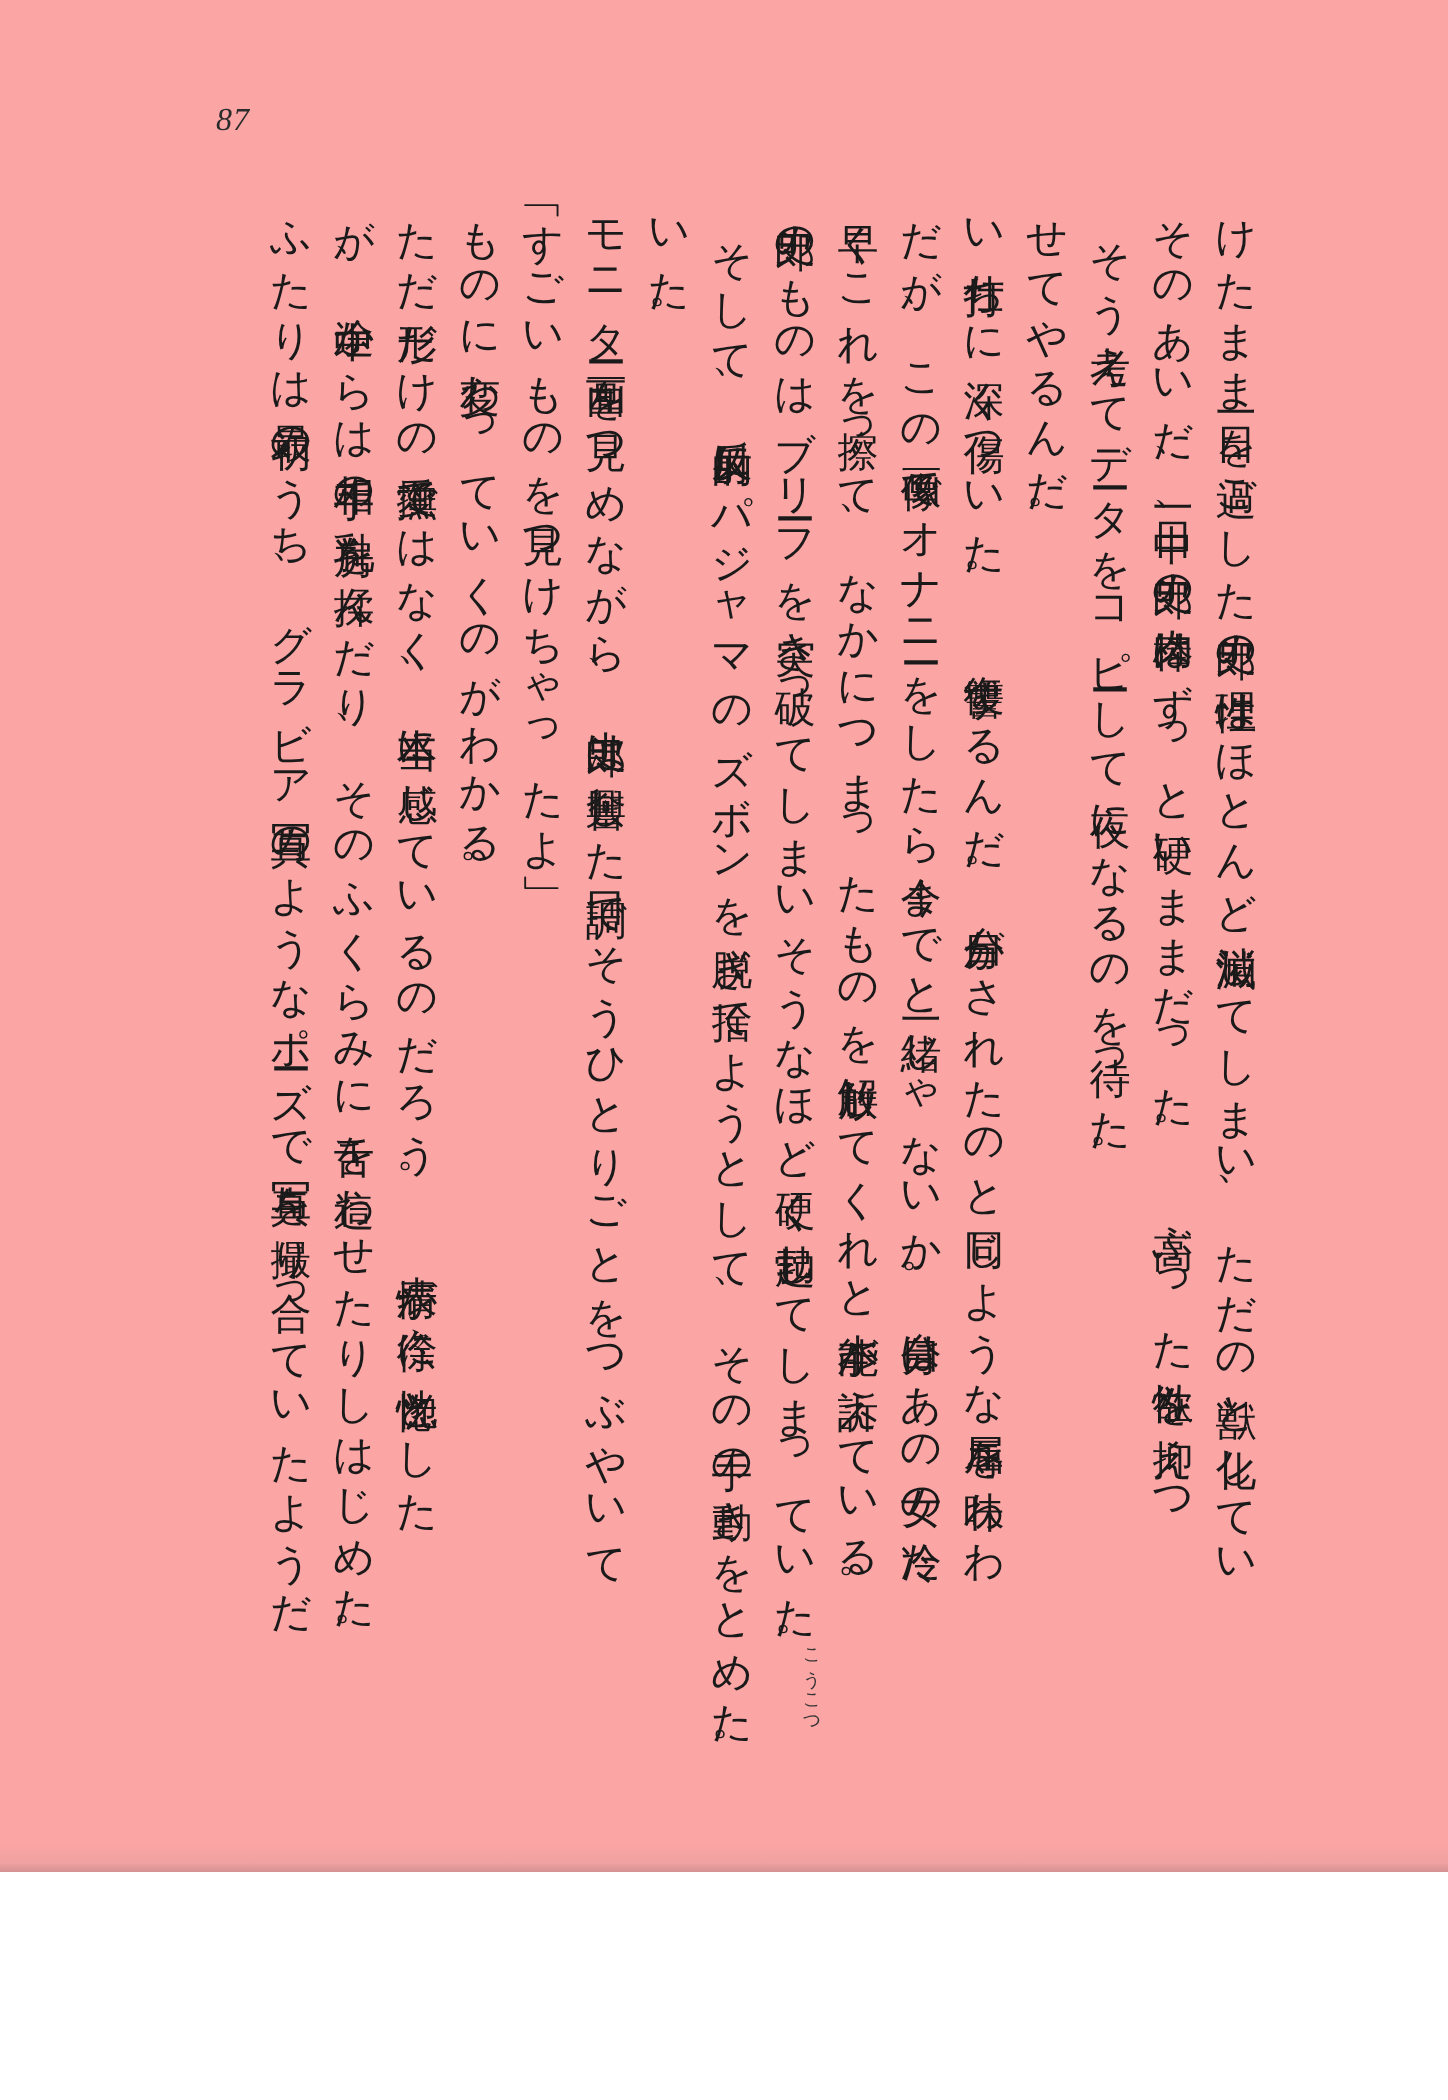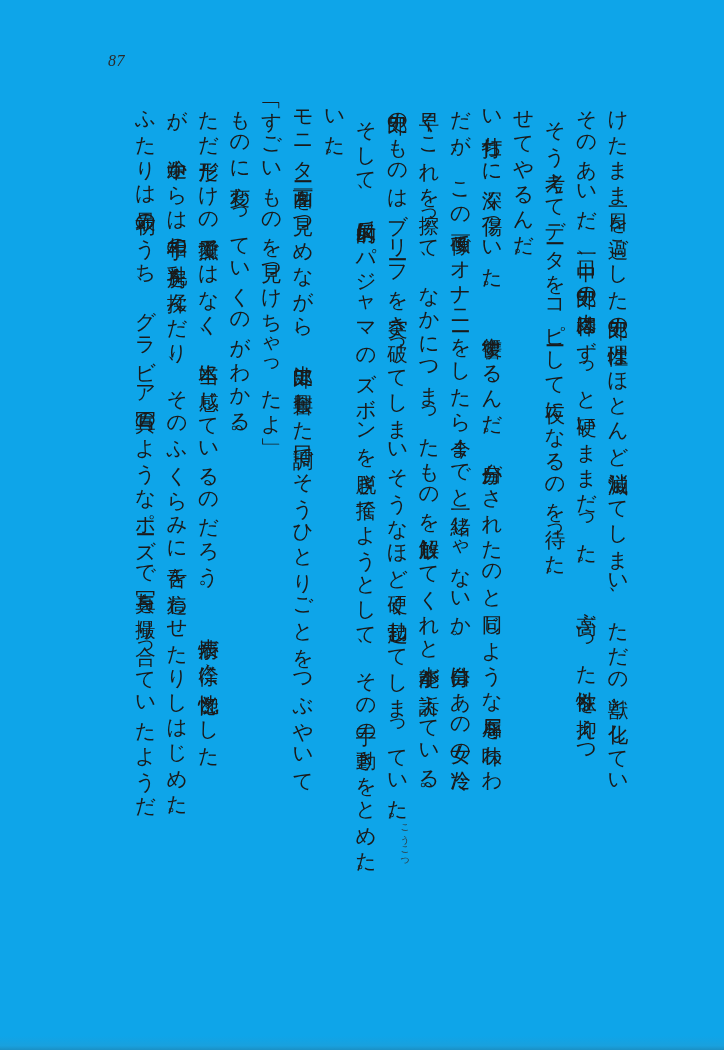--- a/index.html
+++ b/index.html
@@ -6,22 +6,22 @@
     margin: 0;
     padding: 0;
     background: #ffffff;
   }
   body {
     font-family: "Liberation Serif", serif;
   }
   .page {
     position: relative;
     width: 724px;
-    height: 1050px;
-    background: #0ea5e9;
+    height: 936px;
+    background: #fca5a5;
     overflow: hidden;
   }
   .page-number {
     position: absolute;
     top: 52px;
     left: 108px;
     font-family: "Liberation Serif", serif;
     font-style: italic;
     font-size: 16px;
     color: #2b2b2b;

